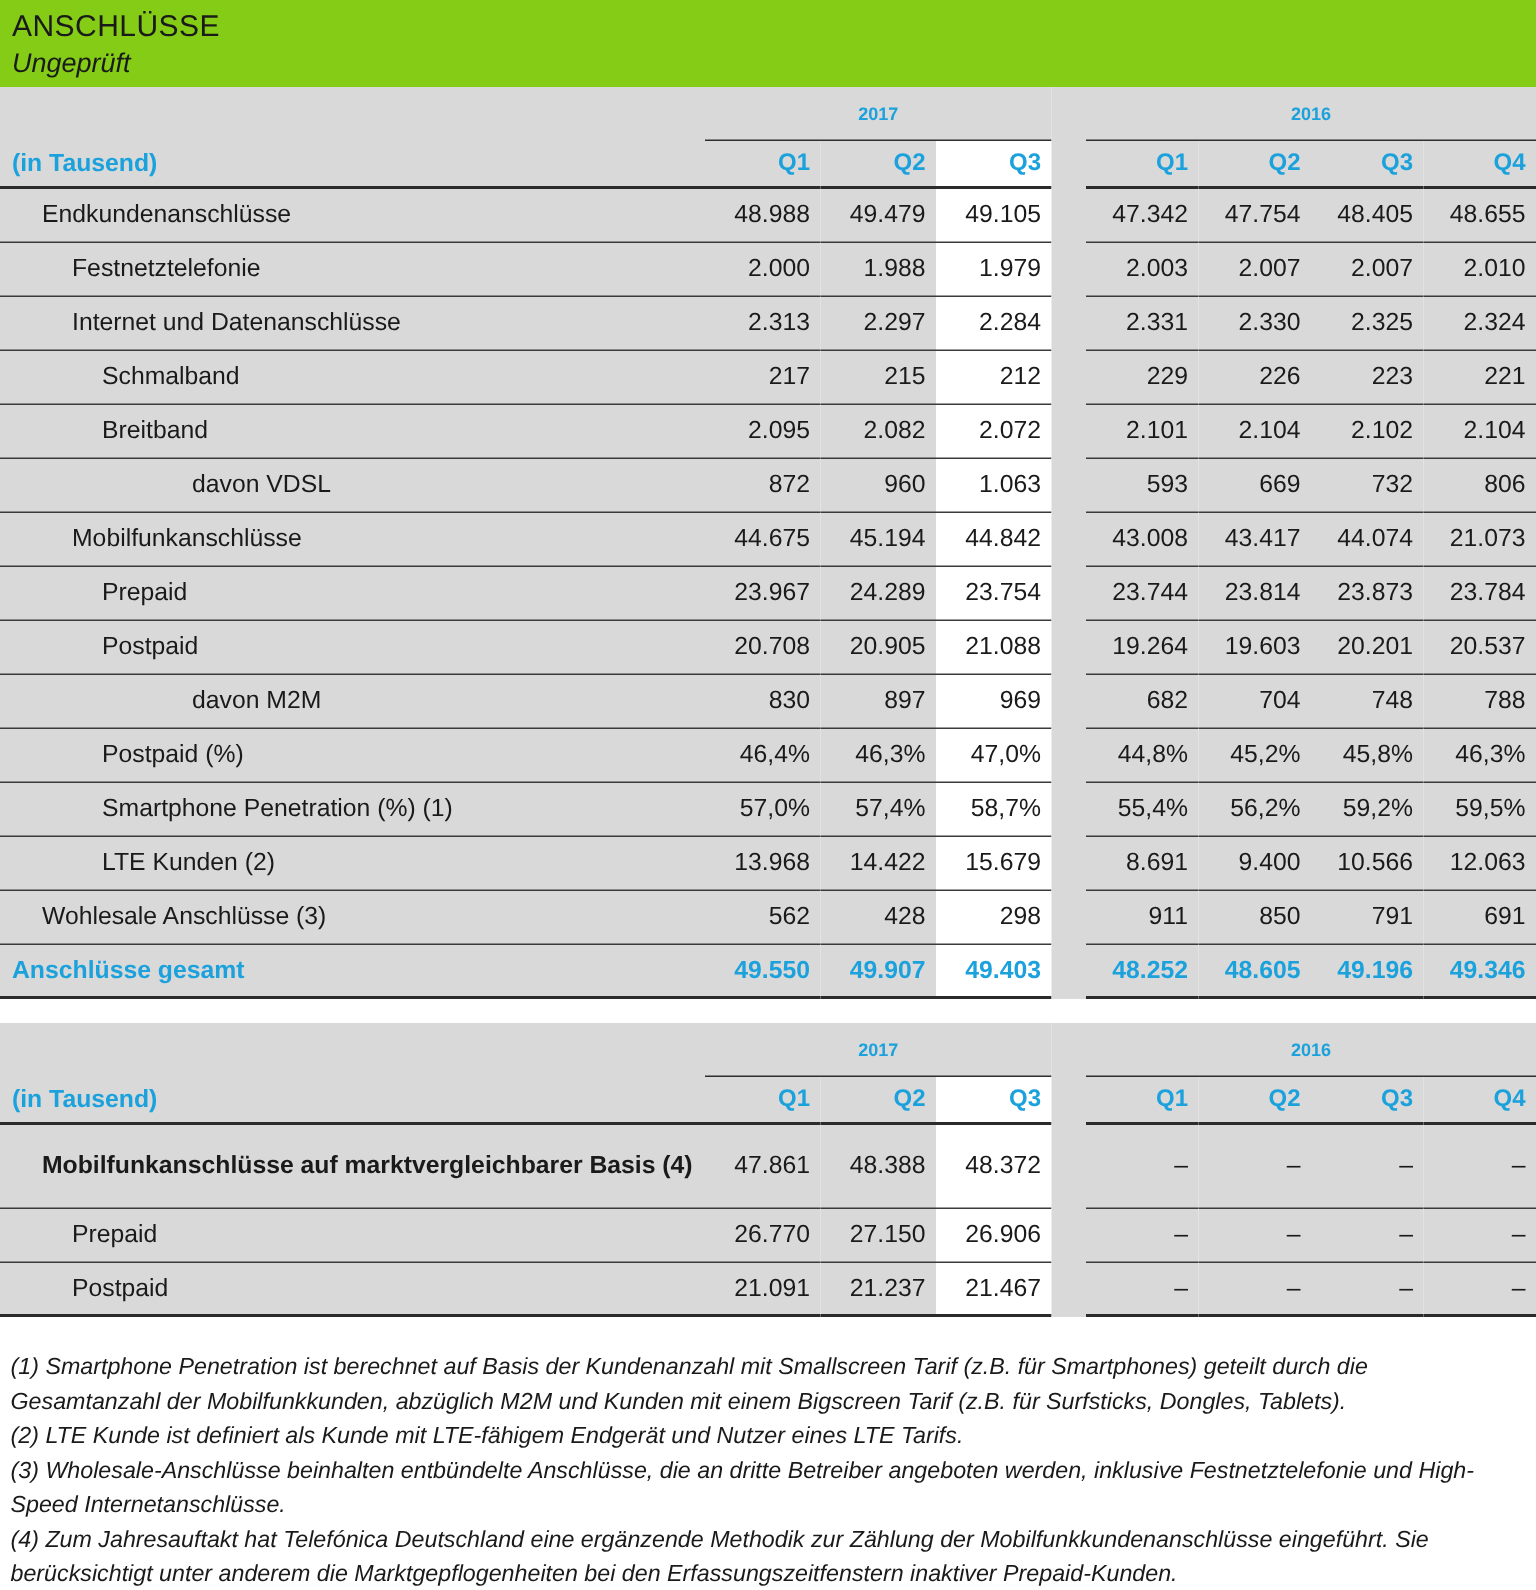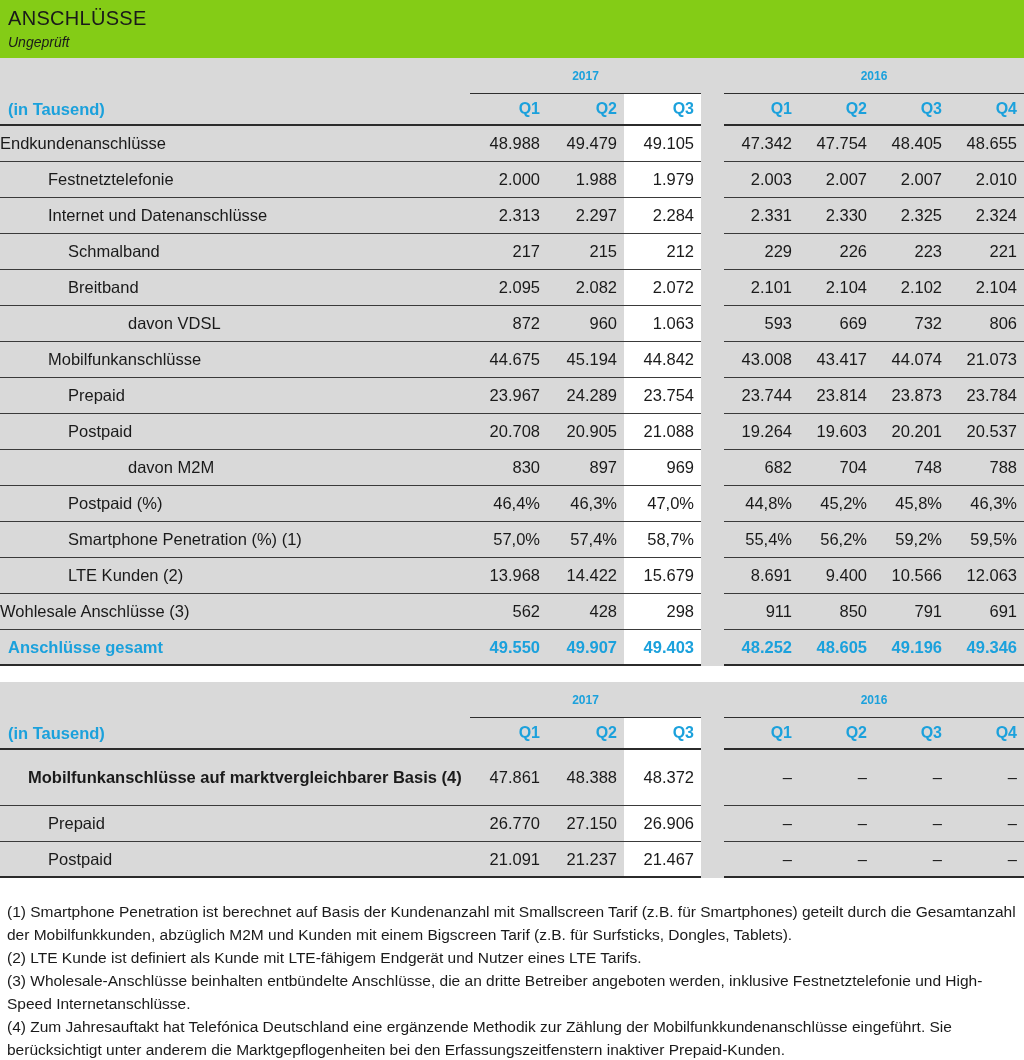--- a/index.html
+++ b/index.html
@@ -1,21 +1,21 @@
 <!DOCTYPE html>
 <html><head>
 <meta charset="utf-8">
 <style>
   * { margin:0; padding:0; box-sizing:border-box; }
   html,body { width:1024px; height:1060px; background:#ffffff; overflow:hidden;
               font-family:"Liberation Sans", sans-serif; color:#1a1a1a; }
 
   .header-block { height:58px; padding:5px 8px 0 8px; background:#84cc16; }
   .page-title { font-size:20px; line-height:26px; font-weight:400; letter-spacing:0.3px; }
-  .page-subtitle { font-size:14px; line-height:22px; font-style:italic; }
+  .page-subtitle { font-size:18px; line-height:22px; font-style:italic; }
 
   
   .tbl { width:1024px; }
   .t-yrow { display:flex; height:36px; }
   .t-qrow { display:flex; height:32px; }
   .t-row  { display:flex; height:36px; }
   .t-row.tall { height:56px; }
 
   .cell { background:#d9d9d9; display:flex; align-items:center; }
   .c-label { width:470px; justify-content:flex-start; font-size:16.5px; }
@@ -35,34 +35,34 @@
   .t-qrow .c-label, .t-qrow .c-q { border-bottom:2px solid #2b2b2b; }
   
   .t-row .c-label, .t-row .c-num { border-bottom:1px solid #3a3a3a; }
   .t-row.last .c-label, .t-row.last .c-num { border-bottom:2px solid #2b2b2b; }
 
   
   .hl { background:#ffffff; }
 
   
   .ind0 { padding-left:8px; }
-  .ind1 { }
+  .ind1 { padding-left:28px; }
   .ind2 { padding-left:48px; }
   .ind3 { padding-left:68px; }
   .ind4 { padding-left:128px; }
   .it { }
   .bd { font-weight:700; }
   .ac { color:#1ba1dc; font-weight:700; }
   .hang { padding-left:8px; }
   .hang span { text-indent:20px; line-height:19px; }
 
   .tbl-gap { height:16px; background:#fff; }
 
   .footnotes { margin-top:22px; padding:0 8px 0 7px; }
-  .footnotes p { font-size:15.5px; line-height:23px; }
+  .footnotes p { font-size:15.5px; line-height:23px;font-style:italic; }
 </style>
 </head>
 <body>
 
 <div class="header-block">
   <div class="page-title">ANSCHLÜSSE</div>
   <div class="page-subtitle">Ungeprüft</div>
 </div>
 
 <div class="tbl" id="table-0">

